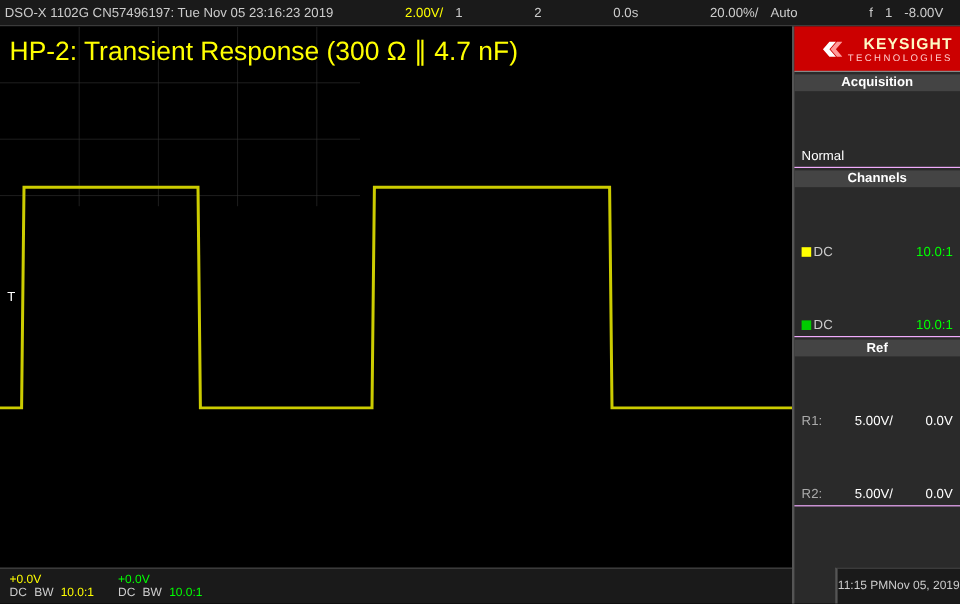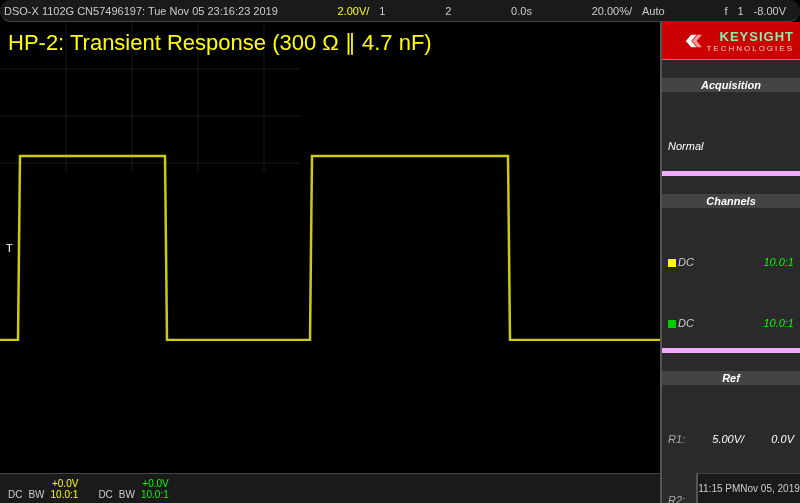--- a/index.html
+++ b/index.html
@@ -17,21 +17,20 @@
       position: absolute;
       top: 0; left: 0; right: 0;
       height: 22px;
       background: #1a1a1a;
       display: flex;
       align-items: center;
       font-size: 11px;
       color: #ccc;
       padding: 0 4px;
       border-bottom: 1px solid #444;
-      border-radius: 11px;
     }
     #top-bar .tb-item {
       margin-right: 10px;
       white-space: nowrap;
     }
     #top-bar .tb-item.yellow { color: #ffff00; }
     #top-bar .tb-spacer { flex: 1; }
 
     
     #scope-area {
@@ -89,21 +88,21 @@
       display: flex;
       align-items: center;
       font-size: 10px;
       color: #ccc;
       padding: 0 8px;
       border-top: 1px solid #444;
     }
     #bottom-bar .bb-group {
       display: flex;
       flex-direction: column;
-      align-items: flex-end;
+      align-items: flex-start;
       margin-right: 20px;
     }
     #bottom-bar .yellow { color: #ffff00; }
     #bottom-bar .bb-row {
       display: flex;
       align-items: center;
       gap: 6px;
     }
 
     
@@ -126,42 +125,41 @@
       display: flex;
       align-items: center;
       justify-content: flex-end;
       border-bottom: 1px solid #888;
       height: 38px;
     }
     #logo-text {
       text-align: right;
     }
     #logo-text .keysight {
-      color: #86efac;
+      color: #fef9c3;
       font-size: 13px;
       font-weight: bold;
       letter-spacing: 1px;
     }
     #logo-text .technologies {
       color: #ffcccc;
       font-size: 8px;
       letter-spacing: 2px;
     }
     #logo-icon {
       width: 18px;
       height: 18px;
       margin-right: 4px;
       flex-shrink: 0;
     }
 
     
     .panel-section {
-      border-bottom: 5px solid #f0abfc;
-      padding: 18px 6px;
-      font-style: italic;
+      border-bottom: 1px solid #f0abfc;
+      padding: 2px 6px;
     }
     .panel-section-title {
       background: #444;
       margin: 0 -6px;
       padding: 1px 6px;
       color: #fff;
       font-size: 11px;
       font-weight: bold;
       text-align: center;
       margin-bottom: 3px;

